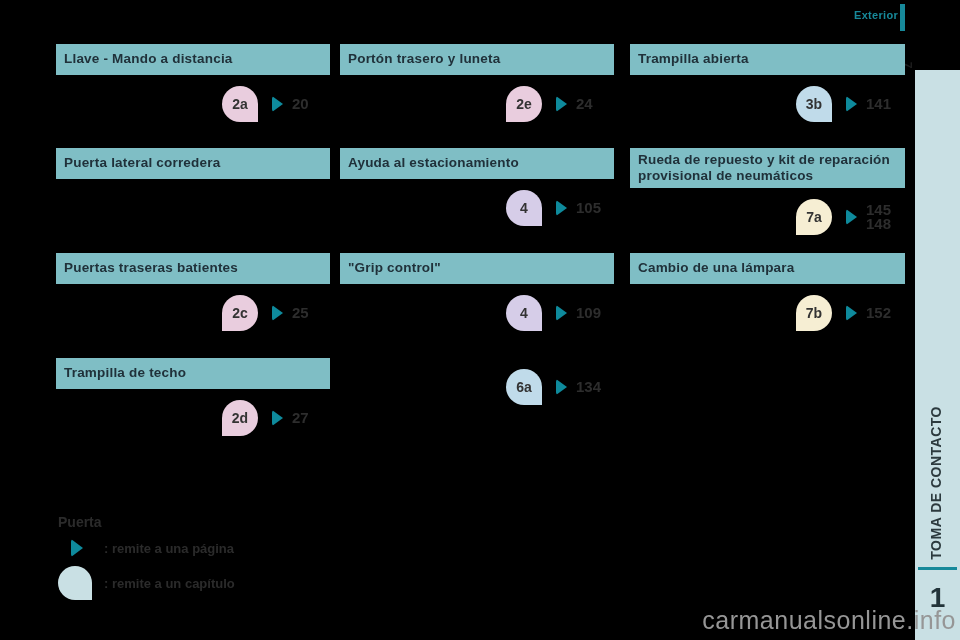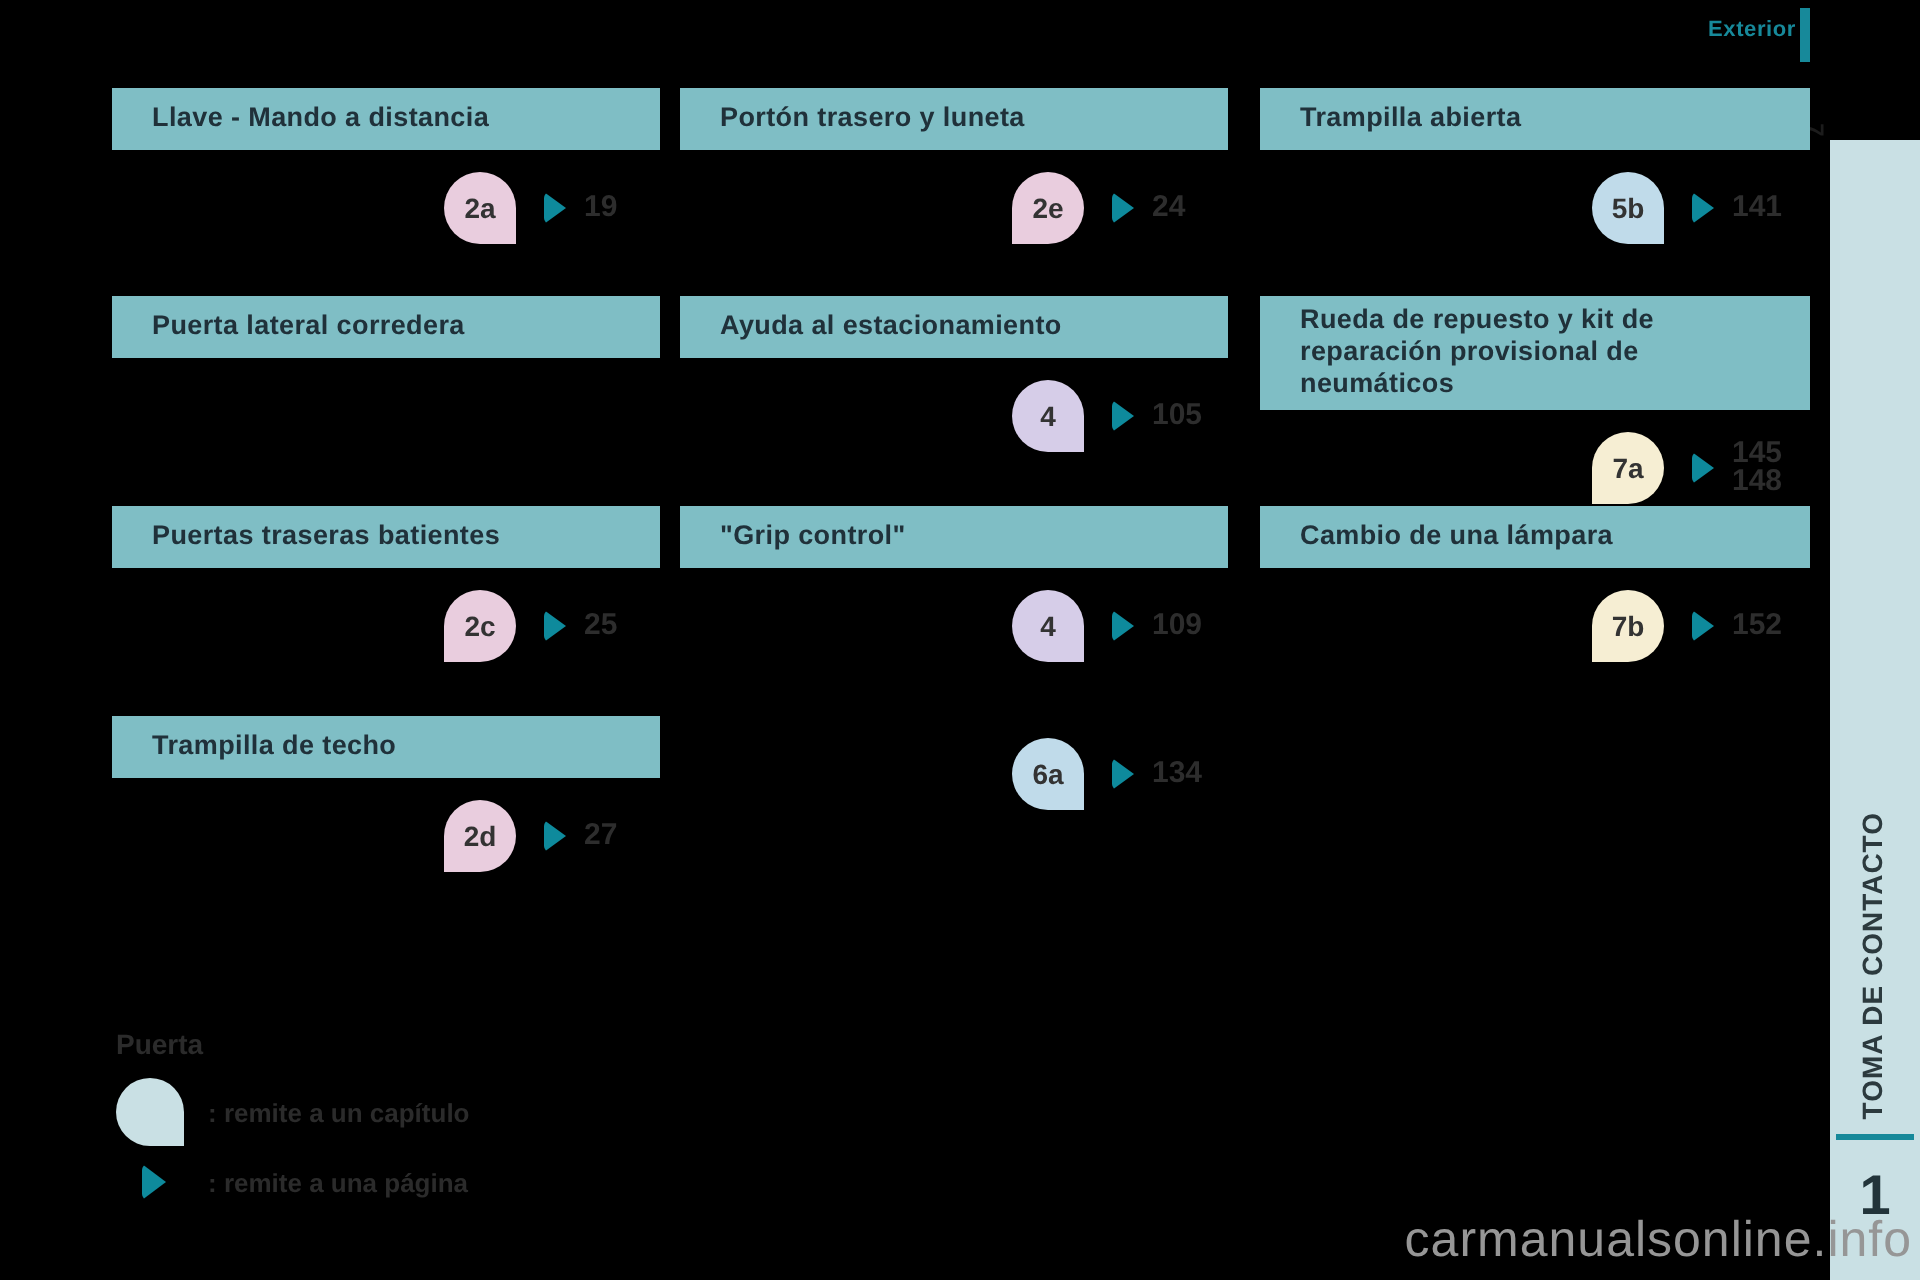--- a/index.html
+++ b/index.html
@@ -6,21 +6,21 @@
   body{
     width:960px;height:640px;position:relative;overflow:hidden;
     background:#000;
     font-family:"Liberation Sans", sans-serif;
     -webkit-font-smoothing:antialiased;
   }
   .cell{position:absolute;}
   .bar{
     background:var(--header-bg);
     min-height:23px;
-    padding:4px 20px;
+    padding:4px 8px;
     display:flex;align-items:center;
     font-size:13.5px;font-weight:bold;color:var(--header-text);
     line-height:1.2;letter-spacing:0.2px;
   }
   .ref{
     display:flex;align-items:center;
     margin-top:11px;padding-left:166px;
   }
   .badge{
     width:36px;height:36px;flex:0 0 36px;
@@ -118,21 +118,21 @@
 <div class="cell" style="left:56px;top:44px;width:274px">
   <div class="bar">
       <span>Llave - Mando a distancia</span>
     </div>
   <div class="ref">
     <span class="badge pink br">
         <span>2a</span>
       </span>
     <span class="arrow"></span>
     <span class="pages">
-        <span>19</span>
+        <span>20</span>
       </span>
   </div>
 </div>
 
 <div class="cell" style="left:56px;top:148px;width:274px">
   <div class="bar">
       <span>Puerta lateral corredera</span>
     </div>
 </div>
 
@@ -222,21 +222,21 @@
       </span>
   </div>
 </div>
 
 <div class="cell" style="left:630px;top:44px;width:275px">
   <div class="bar">
       <span>Trampilla abierta</span>
     </div>
   <div class="ref">
     <span class="badge blue br">
-        <span>5b</span>
+        <span>3b</span>
       </span>
     <span class="arrow"></span>
     <span class="pages">
         <span>141</span>
       </span>
   </div>
 </div>
 
 <div class="cell" style="left:630px;top:148px;width:275px">
   <div class="bar">
@@ -266,29 +266,29 @@
     <span class="pages">
         <span>152</span>
       </span>
   </div>
 </div>
 
 <div class="legend">
   <div class="legend-title">Puerta</div>
   <div class="legend-row">
     <span class="legend-icon-col">
-        <span class="legend-bubble"></span>
-      </span>
-    <span class="legend-text">: remite a un capítulo</span>
+        <span class="legend-arrow"></span>
+      </span>
+    <span class="legend-text">: remite a una página</span>
   </div>
   <div class="legend-row">
     <span class="legend-icon-col">
-        <span class="legend-arrow"></span>
-      </span>
-    <span class="legend-text">: remite a una página</span>
+        <span class="legend-bubble"></span>
+      </span>
+    <span class="legend-text">: remite a un capítulo</span>
   </div>
 </div>
 
 <div class="sidebar">
   <div class="chapter-tab">TOMA DE CONTACTO</div>
   <div class="tab-line"></div>
   <div class="chapter-num">1</div>
 </div>
 
 <div class="watermark">carmanualsonline.info</div>

